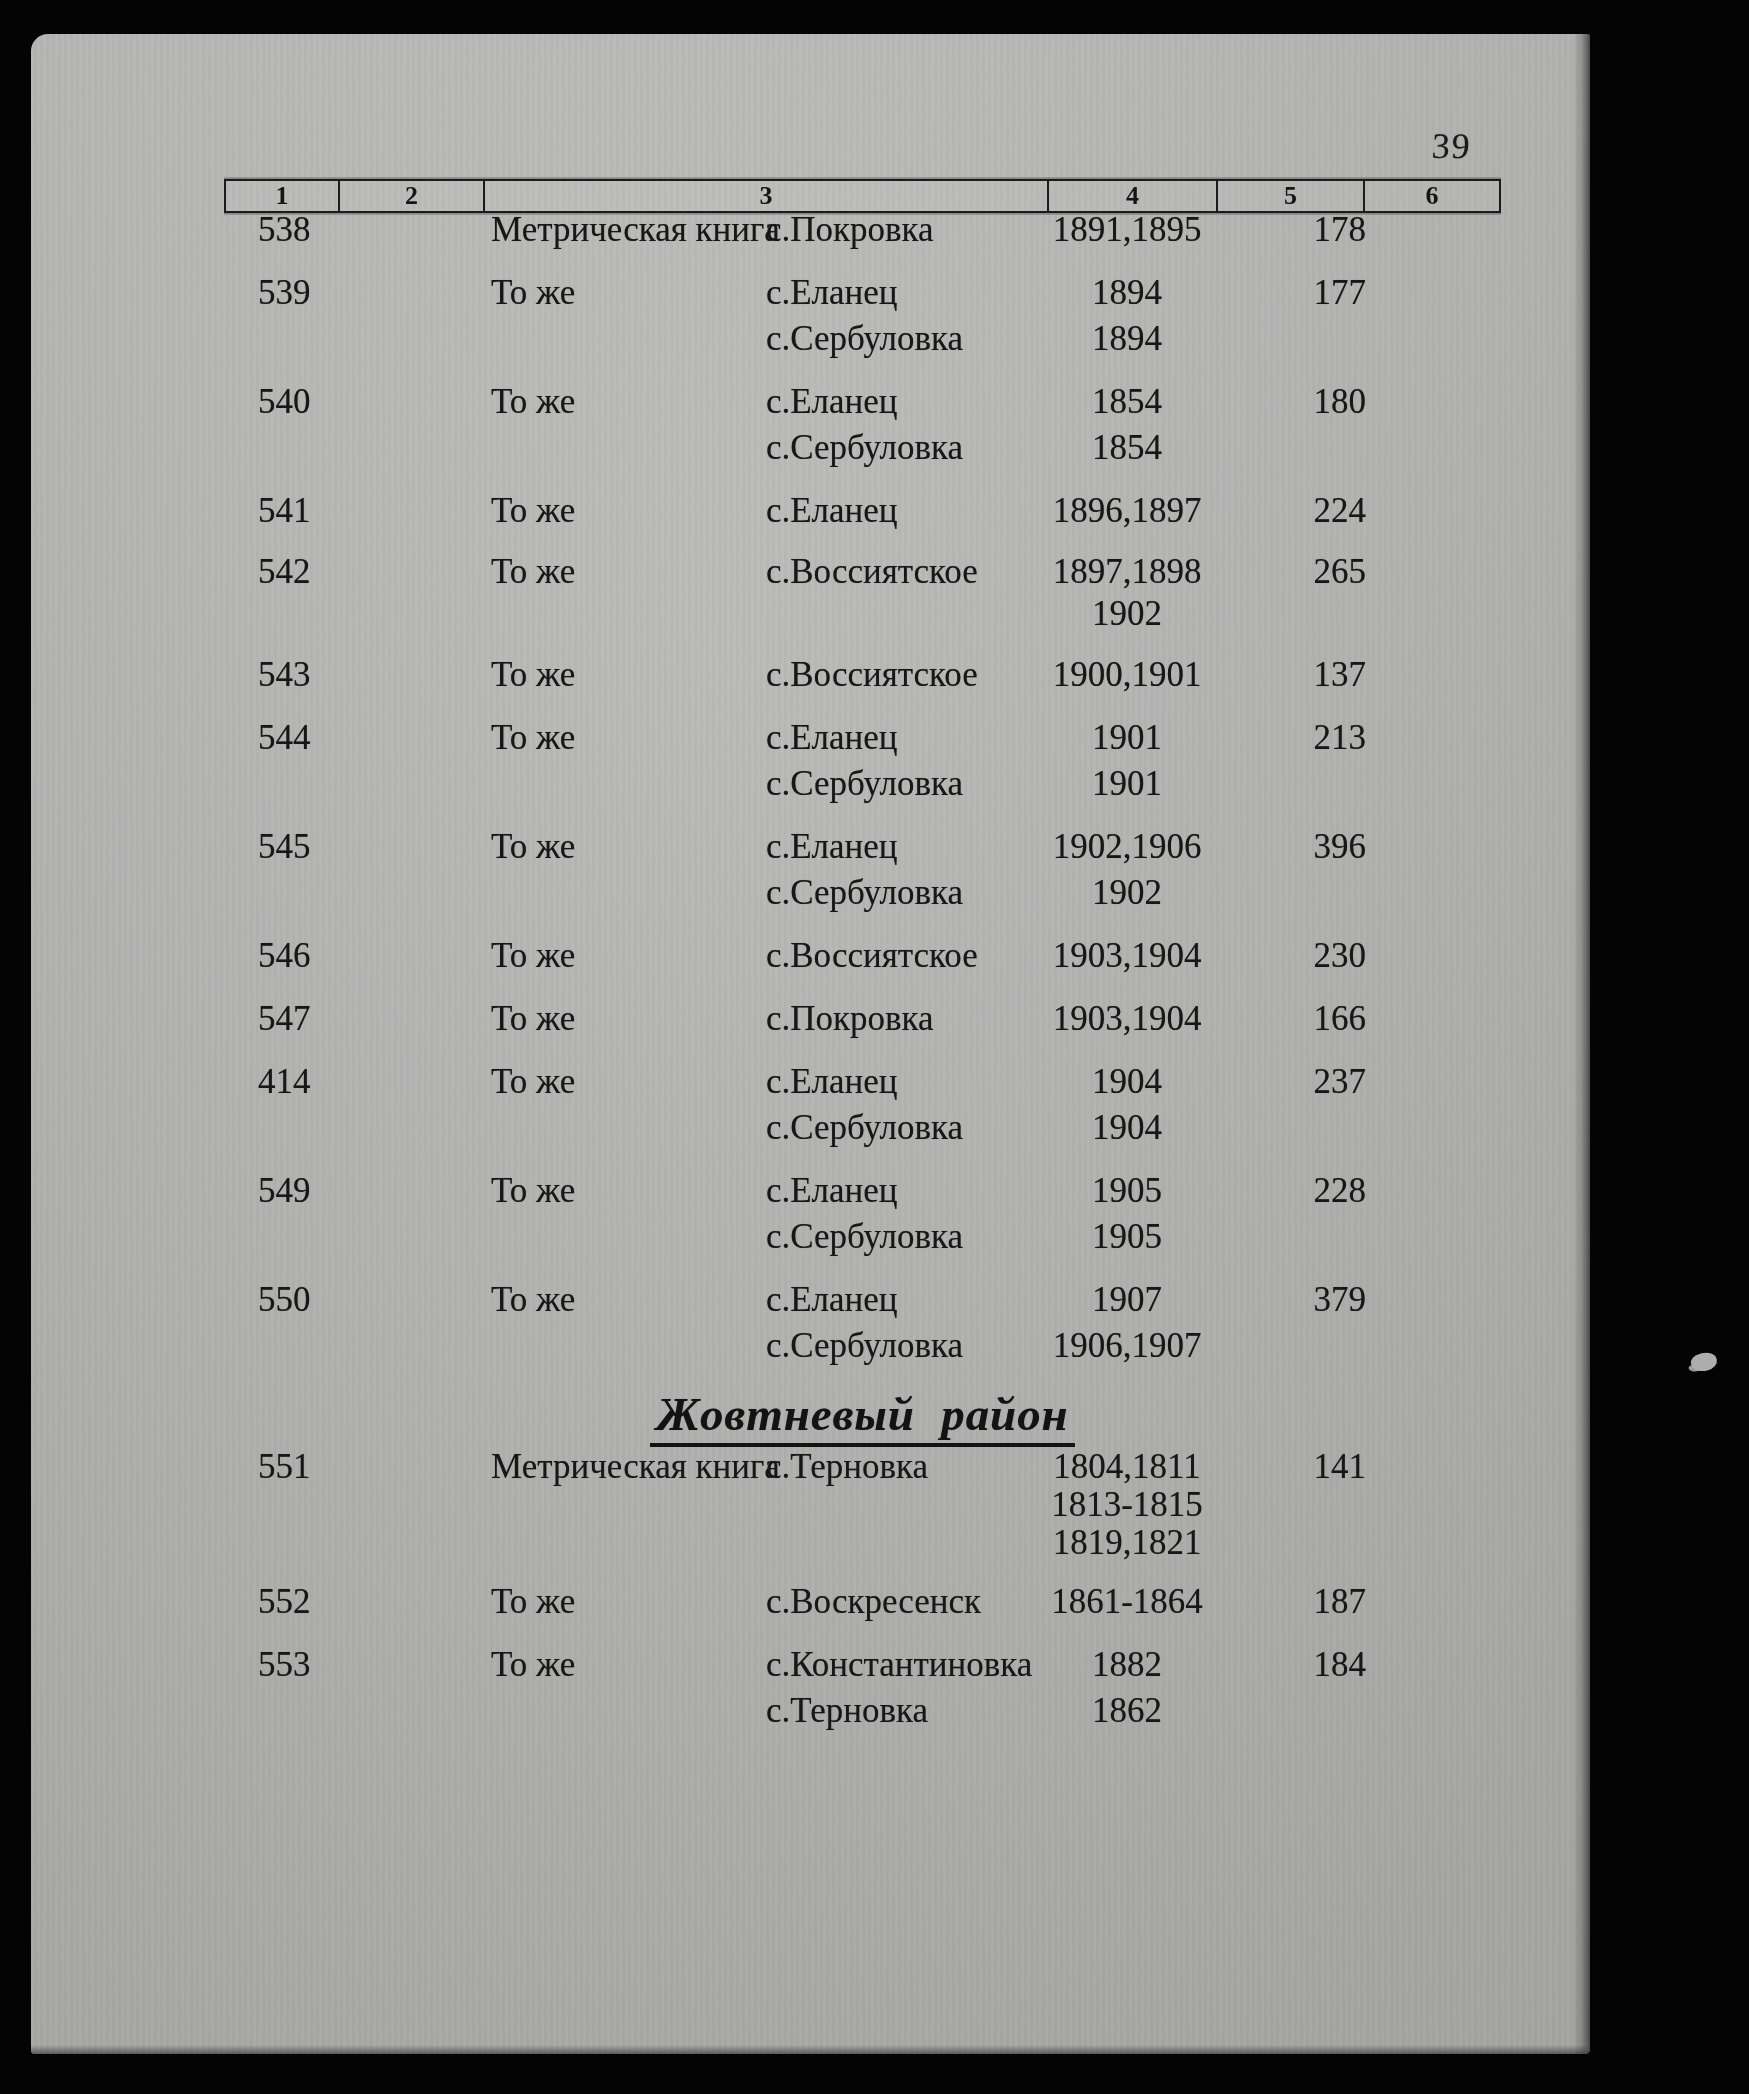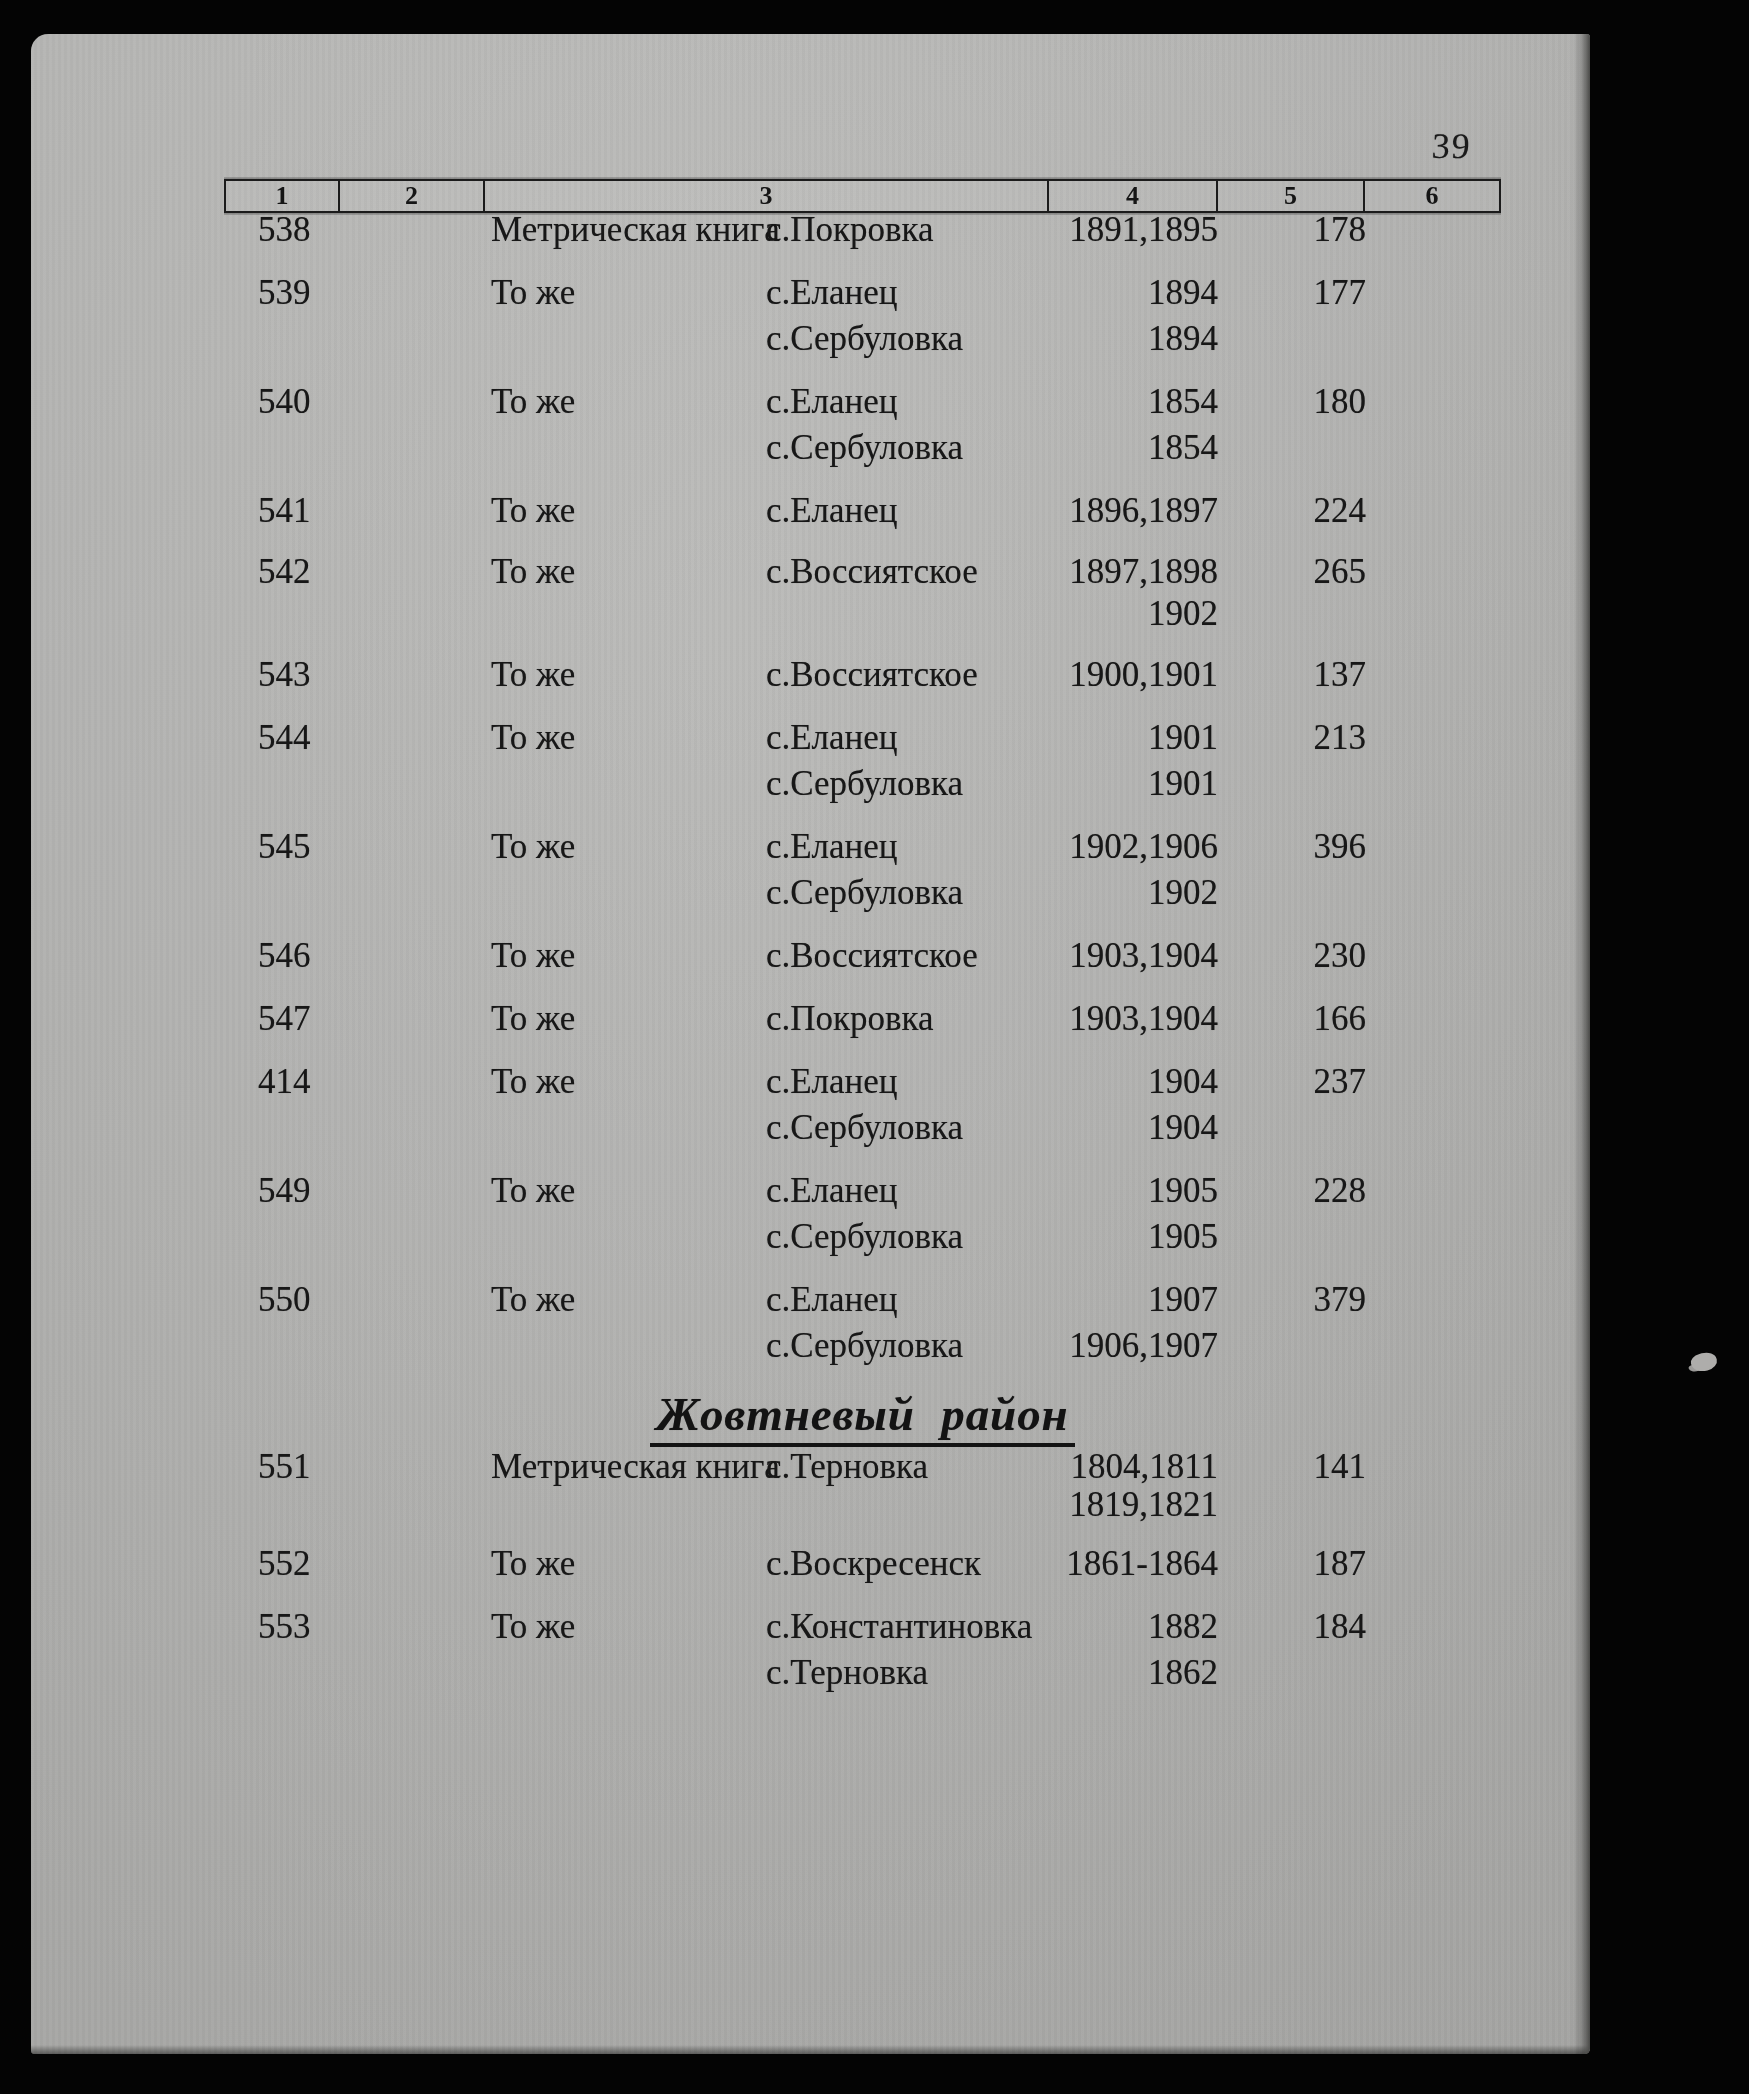--- a/index.html
+++ b/index.html
@@ -62,21 +62,21 @@
     position:absolute;left:193px;top:173px;width:1277px;
     font-size:35px;color:#171717;
     text-shadow:0 0 0.7px rgba(20,20,20,0.45);
   }
   .row{margin-bottom:17px;}
   .line{display:flex;height:46px;align-items:center;}
   .cell{white-space:pre;box-sizing:border-box;}
   .c-num{width:267px;padding-left:34px;}
   .c-type{width:268px;}
   .c-place{width:277px;padding-left:6.9px;}
-  .c-years{width:182px;text-align:right;}
+  .c-years{width:182px;text-align:center;}
   .c-pages{width:148px;text-align:right;}
   .row-542 .line{height:42px;}
   .row-551 .line{height:38px;}
   .row-553{margin-top:8.6px;}
   
   .section-heading{
     height:62px;margin:17px 0 0 0;
     display:flex;align-items:center;justify-content:center;
   }
   .sh-text{
@@ -287,20 +287,27 @@
           <div class="cell c-num">551</div>
           <div class="cell c-type">Метрическая книга</div>
           <div class="cell c-place">с.Терновка</div>
           <div class="cell c-years">1804,1811</div>
           <div class="cell c-pages">141</div>
         </div>
         <div class="line">
           <div class="cell c-num"></div>
           <div class="cell c-type"></div>
           <div class="cell c-place"></div>
+          <div class="cell c-years">1813-1815</div>
+          <div class="cell c-pages"></div>
+        </div>
+        <div class="line">
+          <div class="cell c-num"></div>
+          <div class="cell c-type"></div>
+          <div class="cell c-place"></div>
           <div class="cell c-years">1819,1821</div>
           <div class="cell c-pages"></div>
         </div>
       </div>
       <div class="row row-552">
         <div class="line">
           <div class="cell c-num">552</div>
           <div class="cell c-type">То же</div>
           <div class="cell c-place">с.Воскресенск</div>
           <div class="cell c-years">1861-1864</div>

